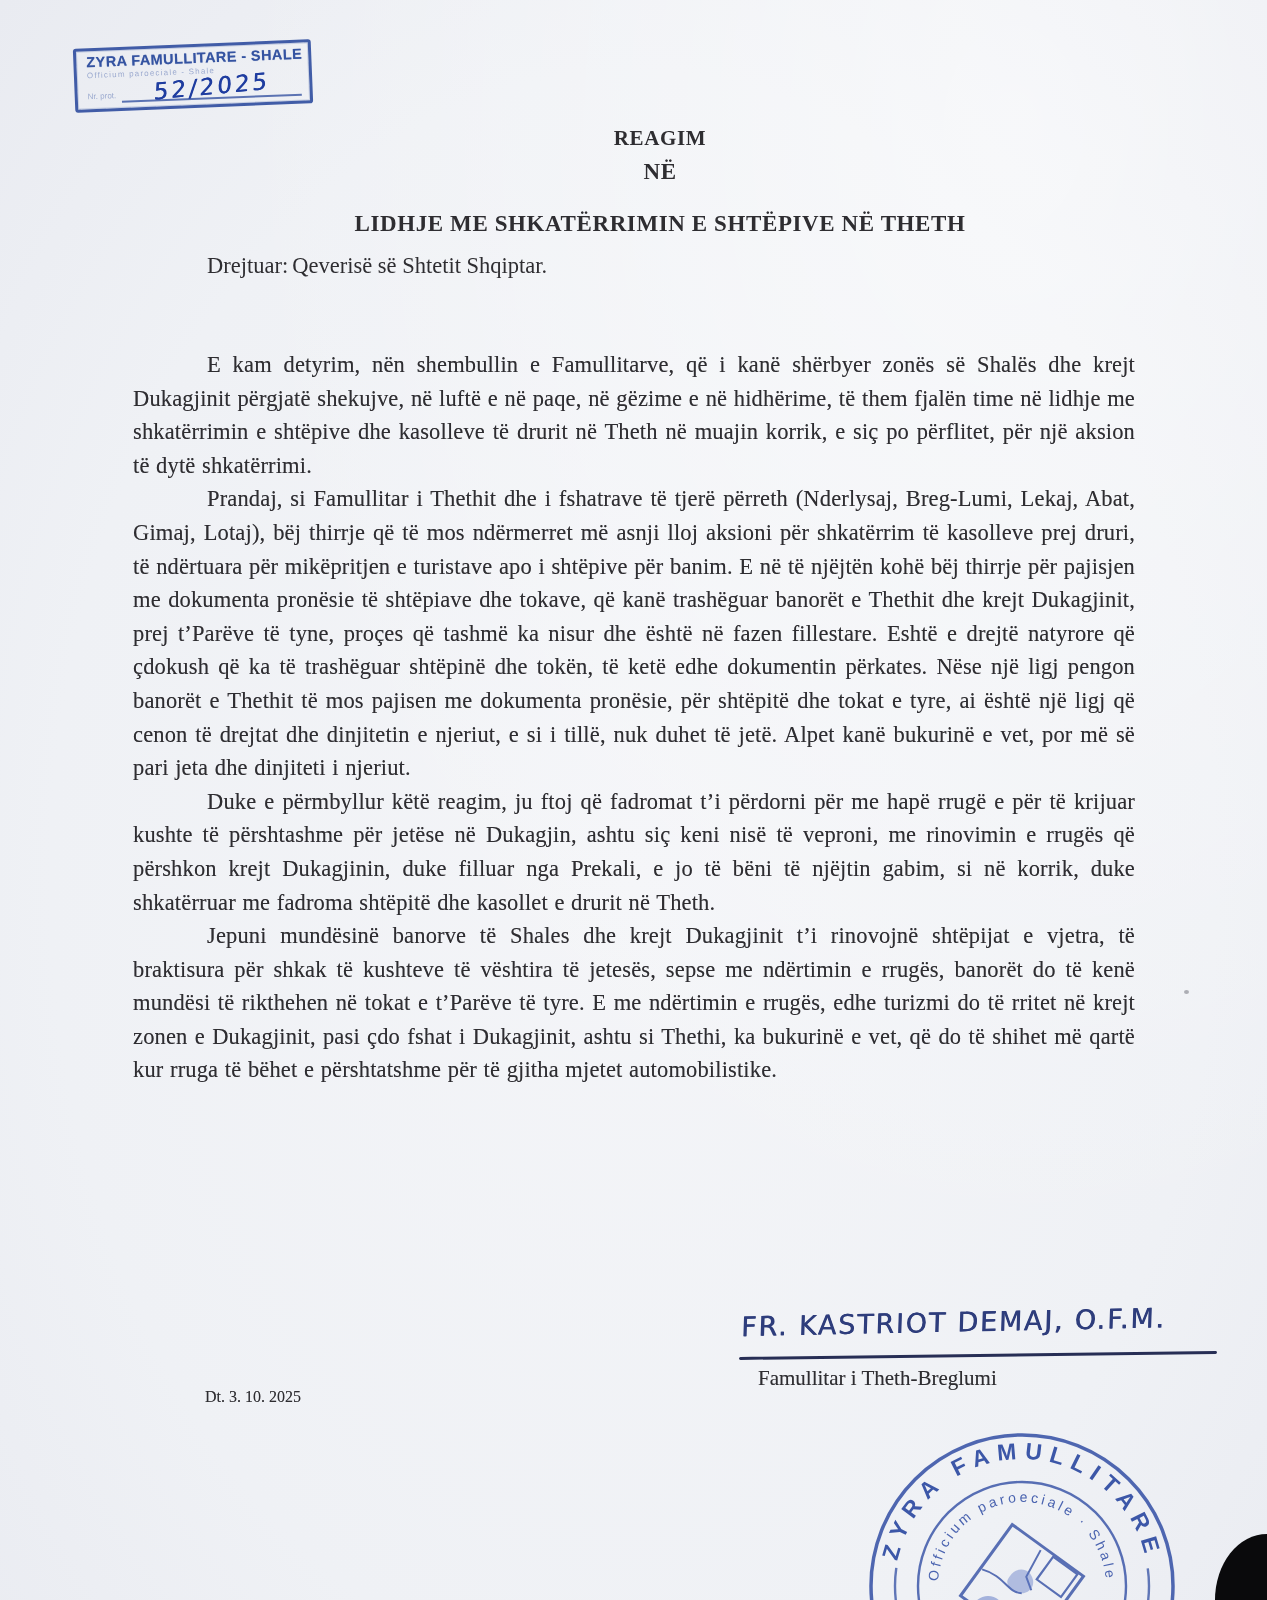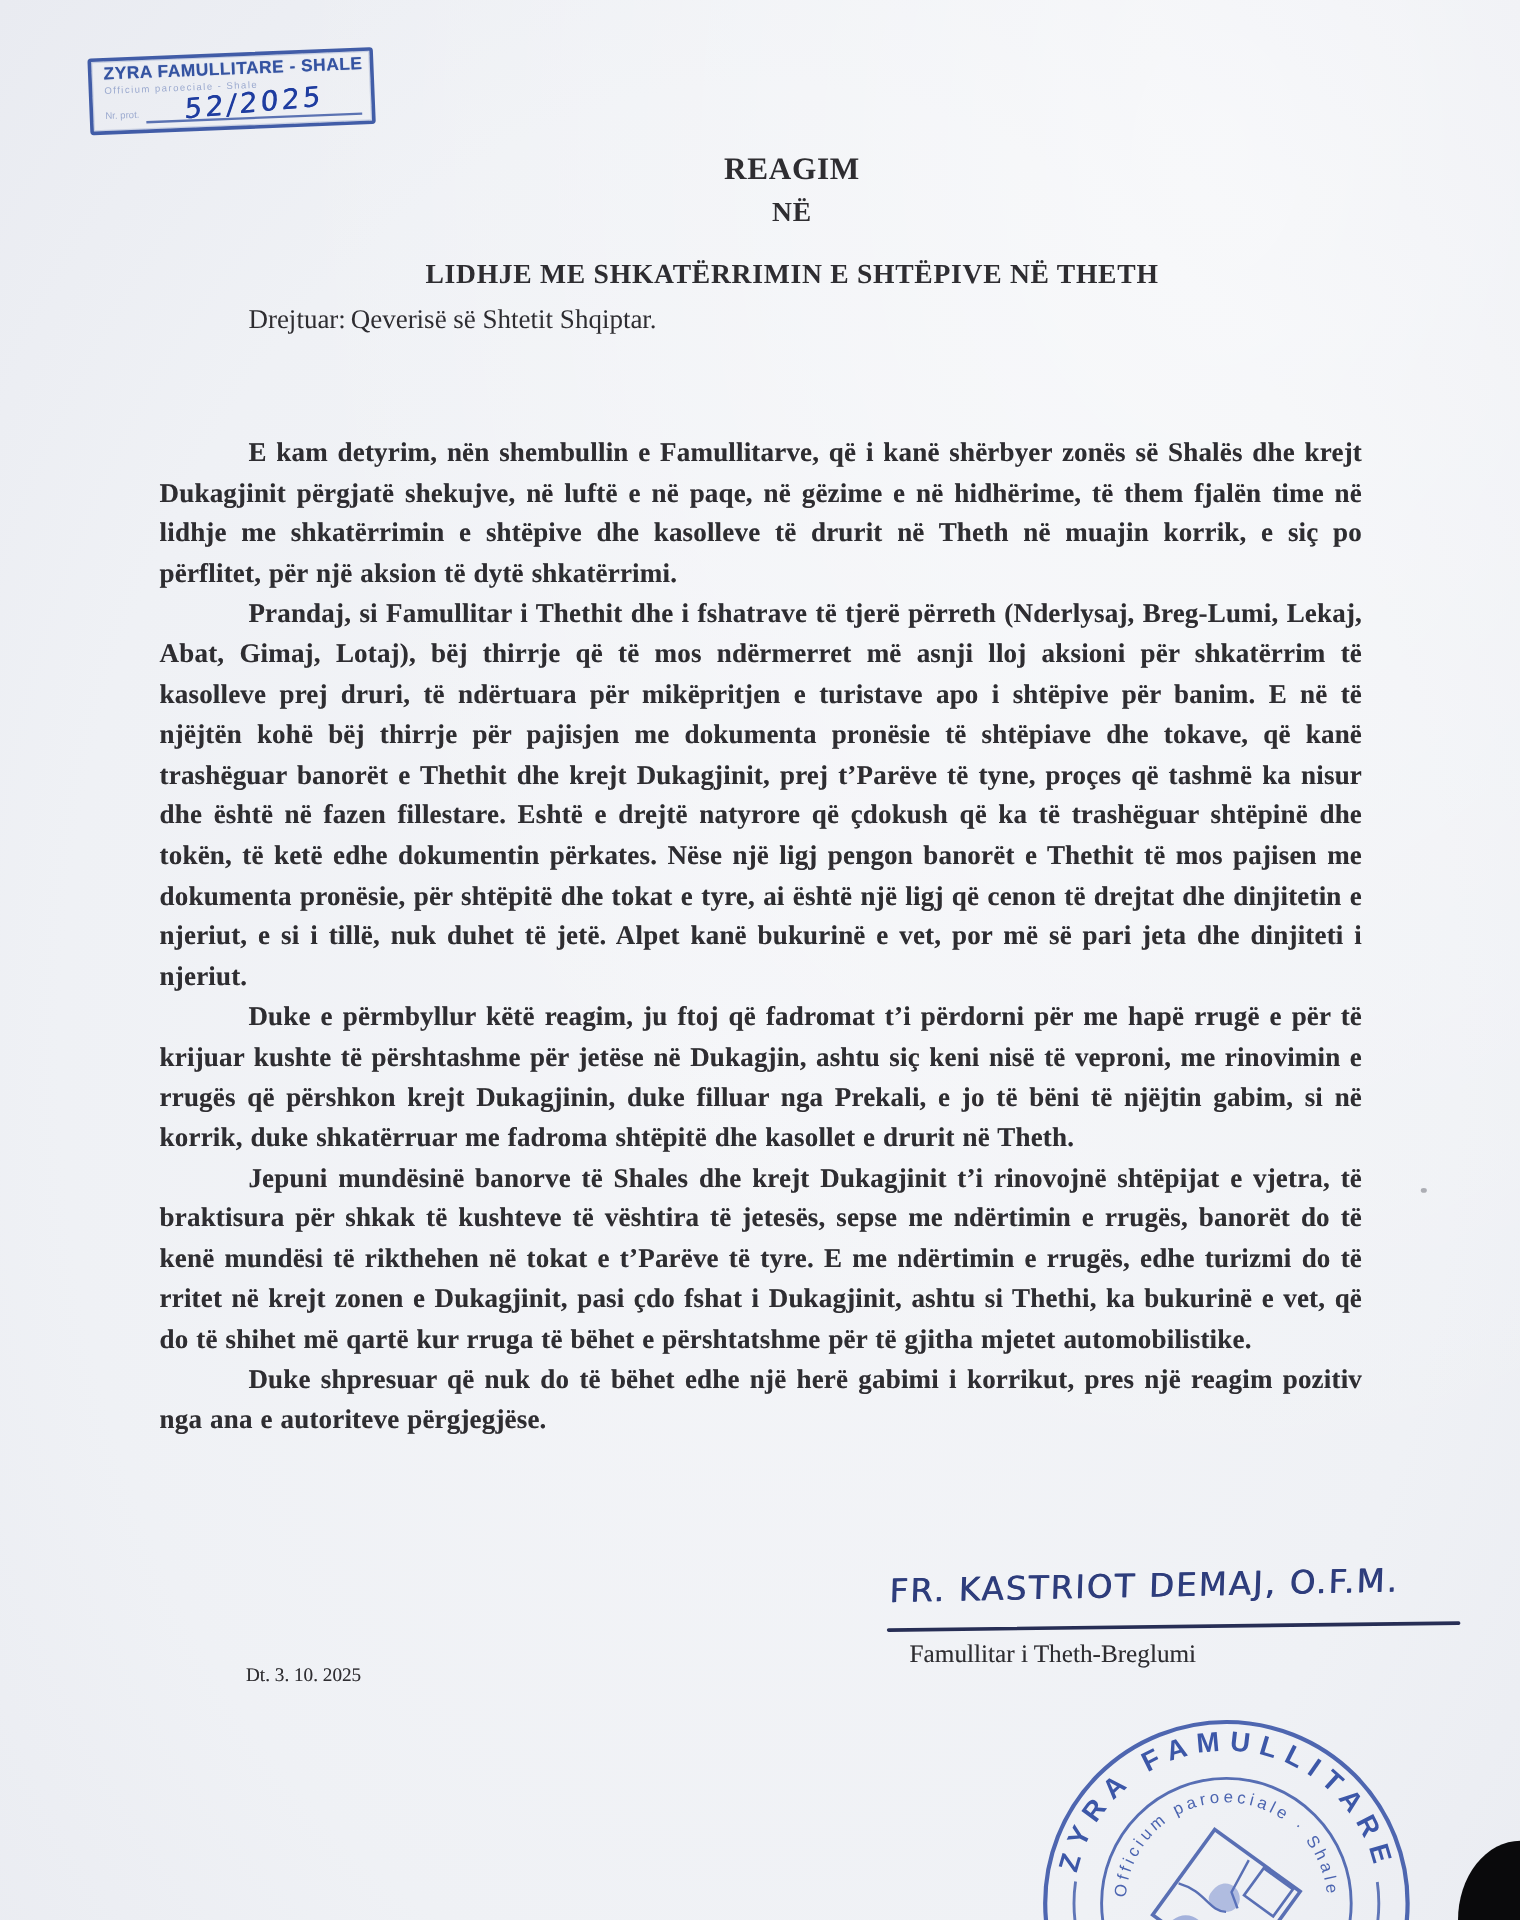--- a/index.html
+++ b/index.html
@@ -28,32 +28,32 @@
   .prot-line3{display:flex;align-items:flex-end;margin-top:0;}
   .prot-nr{font-family:"Liberation Sans",sans-serif;font-size:8px;opacity:.42;padding-bottom:3px;}
   .prot-num-wrap{flex:1;border-bottom:2px solid rgba(41,72,156,.75);margin-left:6px;
     display:flex;justify-content:center;}
   .prot-num{font-family:"DejaVu Sans",sans-serif;font-size:23px;line-height:22px;
     color:#1f3da0;letter-spacing:3px;transform:rotate(-3deg) skewX(-8deg);
     text-shadow:.5px 0 0 #1f3da0;}
   
   .title-block{position:absolute;left:160px;top:126px;width:1000px;text-align:center;
     font-weight:bold;letter-spacing:.6px;}
-  .title-l1{font-size:26px;}
+  .title-l1{font-size:21px;}
   .title-l2{font-size:23px;margin-top:8px;text-align:center;}
   .title-l3{font-size:23px;margin-top:26px;}
   
   .salutation{position:absolute;left:207px;top:253px;font-size:22.5px;}
   .salutation .lab{font-weight:normal;}
   .salutation .txt{margin-left:4px;}
   
-  .body-text{position:absolute;left:133px;top:360px;width:1002px;
+  .body-text{position:absolute;left:133px;top:348px;width:1002px;
     font-size:22.5px;line-height:33.6px;text-align:justify;
     letter-spacing:.15px;word-spacing:.8px;
-    text-shadow:0 0 .5px rgba(45,45,50,.4);font-weight:bold;}
+    text-shadow:0 0 .5px rgba(45,45,50,.4);}
   .body-text p{margin:0;text-indent:74px;}
   
   .sig-hand{position:absolute;left:741px;top:1306px;width:490px;
     font-family:"DejaVu Sans",sans-serif;font-size:27px;letter-spacing:1.8px;
     color:#2e3d7c;transform:rotate(-1.2deg) skewX(-3deg);
     text-shadow:.6px 0 0 #2e3d7c;white-space:nowrap;}
   .sig-line{position:absolute;left:739px;top:1354px;width:478px;height:3px;
     background:#272e55;border-radius:2px;transform:rotate(-.7deg);}
   .sig-role{position:absolute;left:758px;top:1366px;width:440px;text-align:left;
     font-size:21px;text-shadow:0 0 .5px rgba(45,45,50,.4);}
@@ -95,21 +95,20 @@
 
   <div class="salutation">
     <span class="lab">Drejtuar:</span><span class="txt">Qeverisë së Shtetit Shqiptar.</span>
   </div>
 
   <div class="body-text">
     <p>E kam detyrim, nën shembullin e Famullitarve, që i kanë shërbyer zonës së Shalës dhe krejt Dukagjinit përgjatë shekujve, në luftë e në paqe, në gëzime e në hidhërime, të them fjalën time në lidhje me shkatërrimin e shtëpive dhe kasolleve të drurit në Theth në muajin korrik, e siç po përflitet, për një aksion të dytë shkatërrimi.</p>
     <p>Prandaj, si Famullitar i Thethit dhe i fshatrave të tjerë përreth (Nderlysaj, Breg-Lumi, Lekaj, Abat, Gimaj, Lotaj), bëj thirrje që të mos ndërmerret më asnji lloj aksioni për shkatërrim të kasolleve prej druri, të ndërtuara për mikëpritjen e turistave apo i shtëpive për banim. E në të njëjtën kohë bëj thirrje për pajisjen me dokumenta pronësie të shtëpiave dhe tokave, që kanë trashëguar banorët e Thethit dhe krejt Dukagjinit, prej t’Parëve të tyne, proçes që tashmë ka nisur dhe është në fazen fillestare. Eshtë e drejtë natyrore që çdokush që ka të trashëguar shtëpinë dhe tokën, të ketë edhe dokumentin përkates. Nëse një ligj pengon banorët e Thethit të mos pajisen me dokumenta pronësie, për shtëpitë dhe tokat e tyre, ai është një ligj që cenon të drejtat dhe dinjitetin e njeriut, e si i tillë, nuk duhet të jetë. Alpet kanë bukurinë e vet, por më së pari jeta dhe dinjiteti i njeriut.</p>
     <p>Duke e përmbyllur këtë reagim, ju ftoj që fadromat t’i përdorni për me hapë rrugë e për të krijuar kushte të përshtashme për jetëse në Dukagjin, ashtu siç keni nisë të veproni, me rinovimin e rrugës që përshkon krejt Dukagjinin, duke filluar nga Prekali, e jo të bëni të njëjtin gabim, si në korrik, duke shkatërruar me fadroma shtëpitë dhe kasollet e drurit në Theth.</p>
     <p>Jepuni mundësinë banorve të Shales dhe krejt Dukagjinit t’i rinovojnë shtëpijat e vjetra, të braktisura për shkak të kushteve të vështira të jetesës, sepse me ndërtimin e rrugës, banorët do të kenë mundësi të rikthehen në tokat e t’Parëve të tyre. E me ndërtimin e rrugës, edhe turizmi do të rritet në krejt zonen e Dukagjinit, pasi çdo fshat i Dukagjinit, ashtu si Thethi, ka bukurinë e vet, që do të shihet më qartë kur rruga të bëhet e përshtatshme për të gjitha mjetet automobilistike.</p>
-    <p>Duke shpresuar që nuk do të bëhet edhe një herë gabimi i korrikut, pres një reagim pozitiv nga ana e autoriteve përgjegjëse.</p>
   </div>
 
   <div class="sig-hand">FR. KASTRIOT DEMAJ, O.F.M.</div>
   <div class="sig-line"></div>
   <div class="sig-role">Famullitar i Theth-Breglumi</div>
   <div class="letter-date">Dt. 3. 10. 2025</div>
 
   <svg class="round-stamp" viewBox="0 0 340 172">
     <defs>
       <path id="arcOuterText" d="M 54.9 211.7 A 127 127 0 1 1 285.1 211.7"></path>

